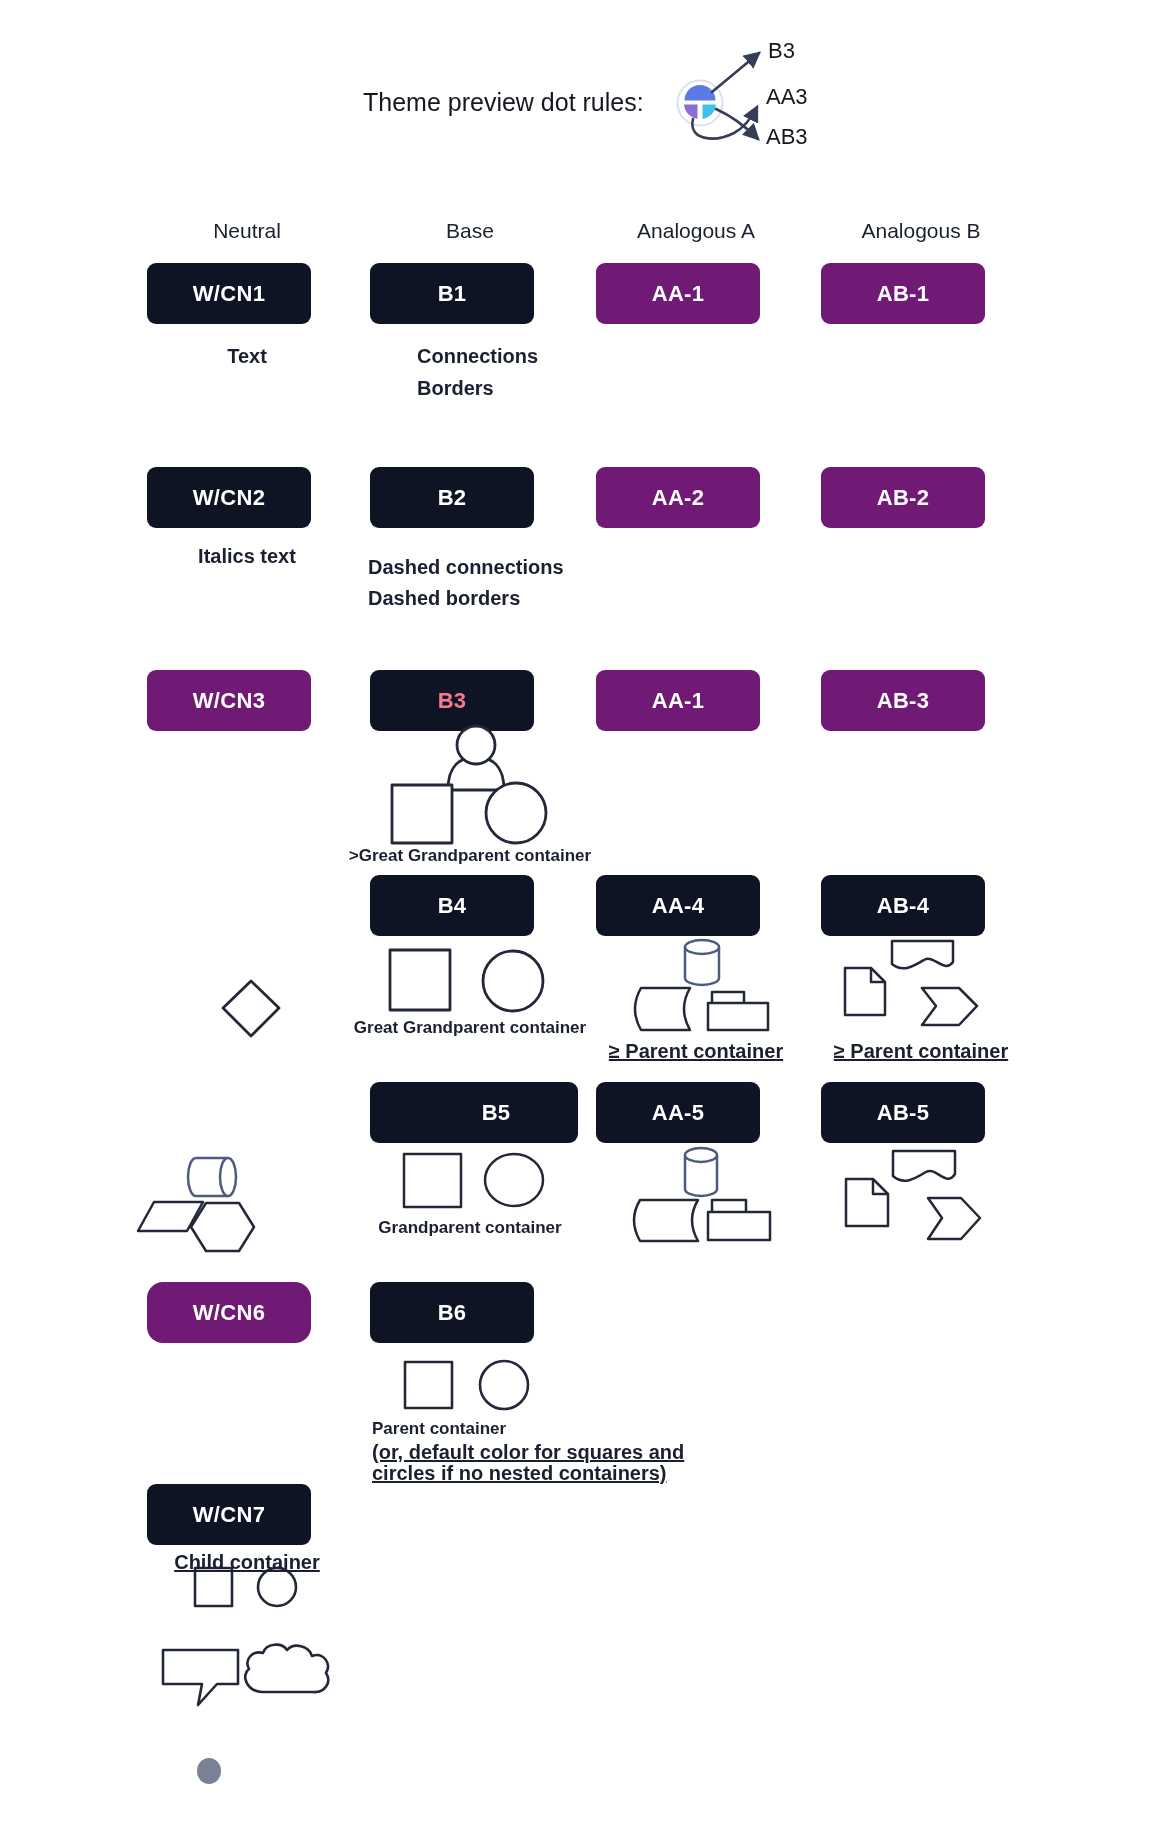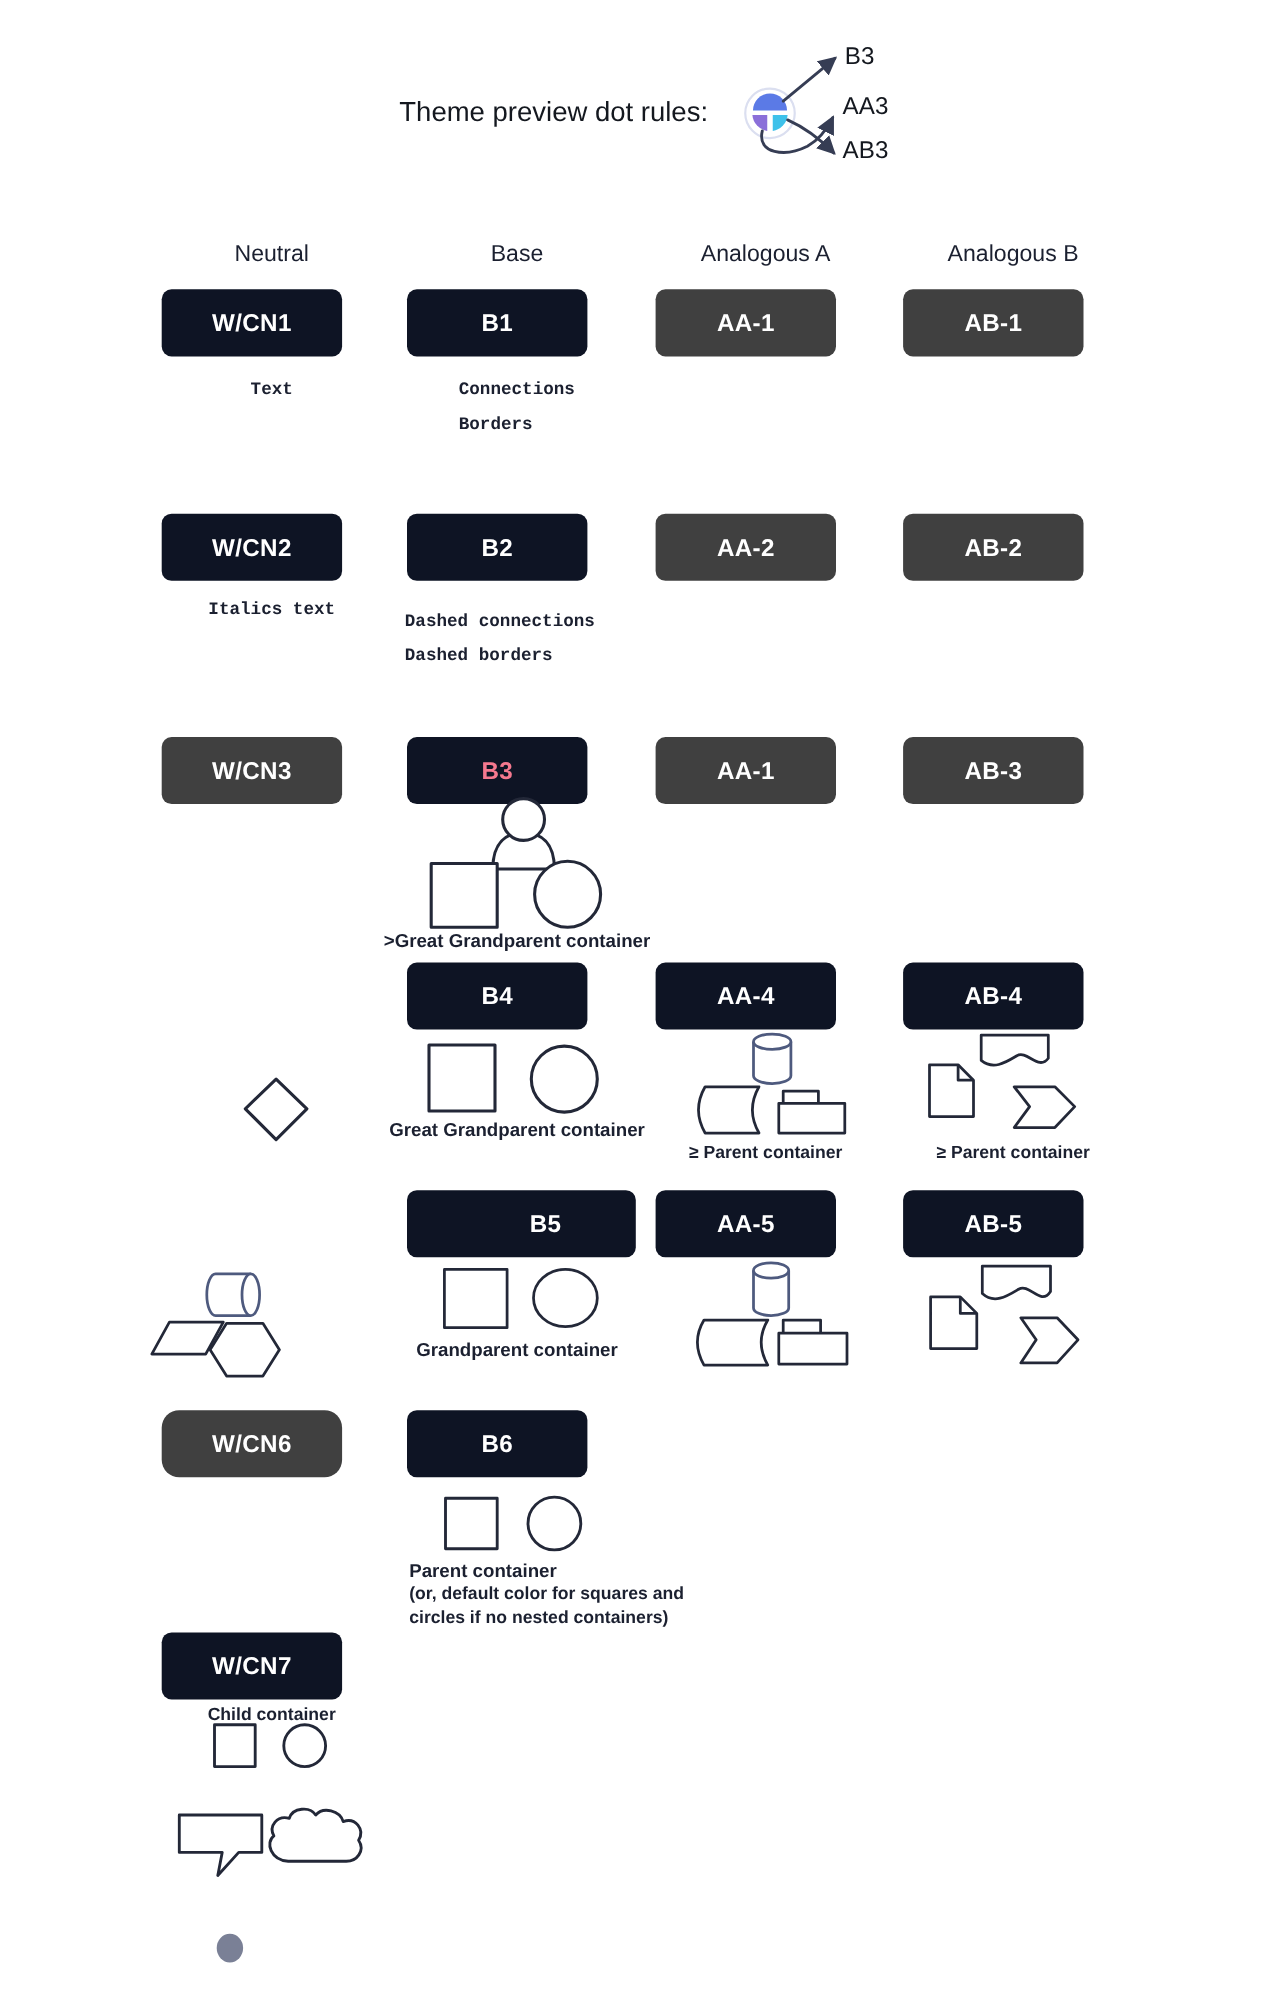--- a/index.html
+++ b/index.html
@@ -6,30 +6,30 @@
   #canvas{
     position:relative;width:1164px;height:1822px;background:#ffffff;overflow:hidden;
     font-family:"Liberation Sans",sans-serif;color:#1b2030;
   }
   .pill{
     position:absolute;width:164px;height:61px;border-radius:9px;z-index:1;
     display:flex;align-items:center;justify-content:center;
     font-size:22px;font-weight:bold;color:#ffffff;letter-spacing:.3px;
   }
   .pill.dark{background:#0e1424;}
-  .pill.gray{background:#404040;}
+  .pill.gray{background:#701a75;}
   .pill.pink{color:#f5798f;}
   .colhead{
     position:absolute;top:219px;width:200px;text-align:center;z-index:10;
     font-size:21px;font-weight:normal;color:#1b2030;
   }
   .note{position:absolute;font-weight:bold;color:#1b2030;z-index:10;white-space:nowrap;}
-  .s20{font-size:16px;font-family:Liberation Mono, monospace;}
+  .s20{font-size:20px;}
   .s17{font-size:17px;}
-  .s16{font-size:16px;}
+  .s16{font-size:20px;text-decoration:underline;}
   .ctr{text-align:center;width:200px;}
   .ctrw{text-align:center;width:280px;}
   .title{
     position:absolute;left:363px;top:88px;z-index:10;
     font-size:25px;font-weight:400;color:#14181f;
   }
   .dotlabel{position:absolute;z-index:10;font-size:22px;font-weight:400;color:#14181f;}
   #shapes{position:absolute;left:0;top:0;z-index:5;pointer-events:none;}
   .footer-text{position:absolute;left:232px;top:1759px;z-index:10;font-size:20px;font-weight:bold;color:#1b2030;}
 </style>

